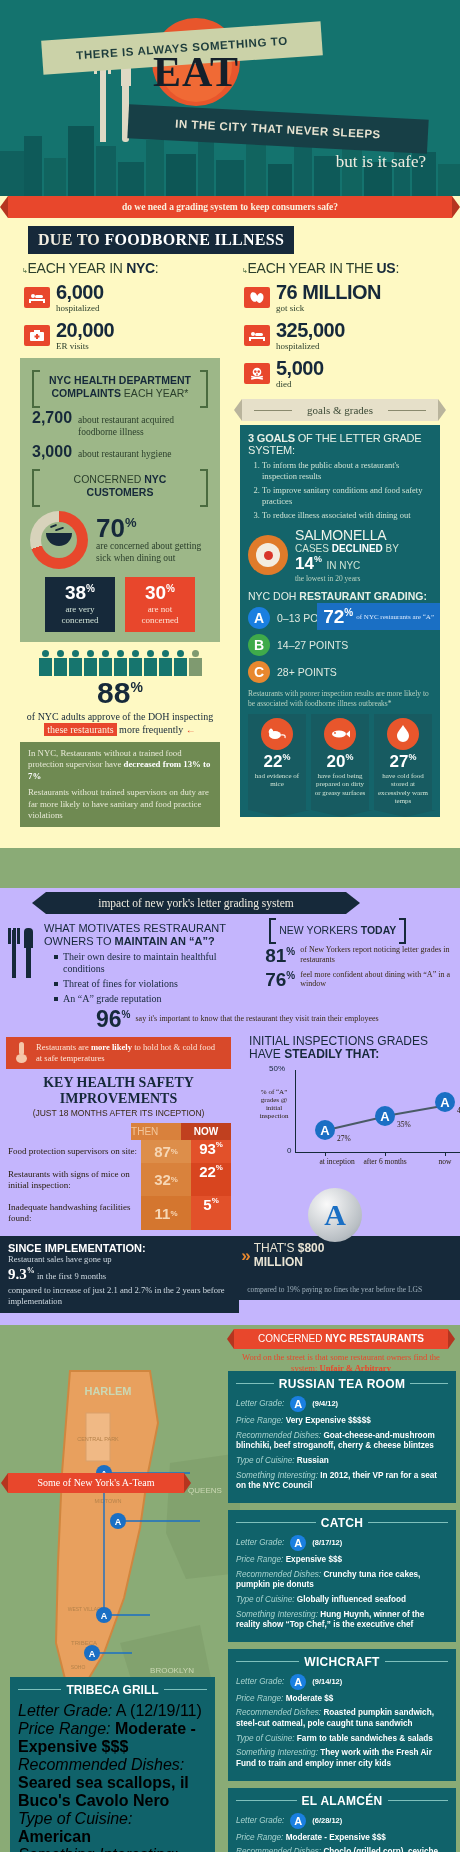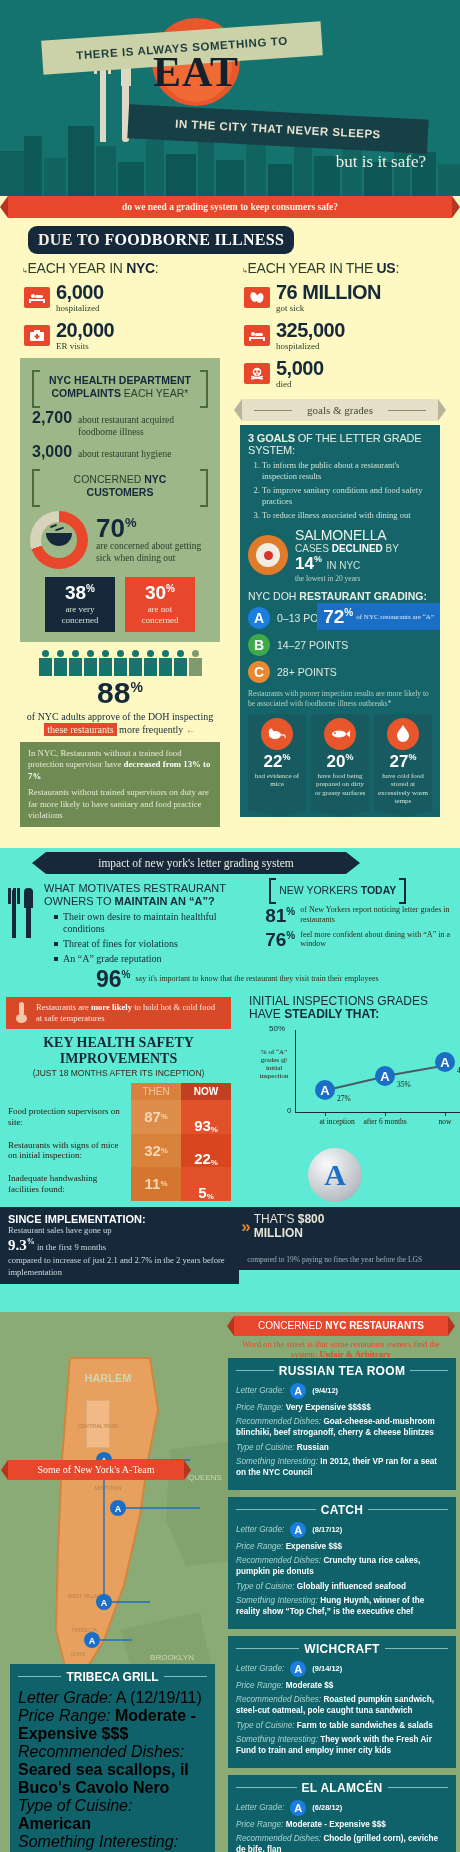--- a/index.html
+++ b/index.html
@@ -57,21 +57,21 @@
   }
   .qbanner span { color: #fbf1de; font-size: 9.5px; font-weight: bold; font-family:"Liberation Serif",serif;}
   .qbanner::before, .qbanner::after {
     content:""; position:absolute; top:0; border-style:solid; }
   .qbanner::before { left:-8px; border-width:11px 8px 11px 0; border-color: transparent #b5351f transparent transparent;}
   .qbanner::after { right:-8px; border-width:11px 0 11px 8px; border-color: transparent transparent transparent #b5351f;}
 
   .fb-title {
     margin: 8px 14px 0 14px; background: #16293a; padding: 5px 10px;
     color: #f2ede0; font-family: "Liberation Serif", serif; font-size: 16px; font-weight: bold;
-    display: inline-block; letter-spacing: .3px; border-radius: 9px;
+    display: inline-block; letter-spacing: .3px;
   }
   .fb-title b { color: #fff; }
 
   .cols { display: flex; padding: 0 10px; }
   .col { width: 50%; padding: 0 4px; }
 
   .eachyear { font-size: 14px; color: #2b3f2c; letter-spacing: -.3px; margin: 6px 0 6px 8px; }
   .eachyear b { color: #16293a; }
 
   .statrow { display: flex; align-items: center; gap: 6px; margin: 0 0 7px 10px; }
@@ -186,21 +186,21 @@
   .vio { width:62px; text-align:center; background:#175b61; padding-bottom:4px; position:relative;}
   .vio::after{content:"";position:absolute;bottom:-7px;left:0;border-style:solid;border-width:7px 31px 0 31px;
     border-color:#175b61 transparent transparent transparent;}
   .vio .ic { width:32px;height:32px;border-radius:50%;background:#e8562c;margin:4px auto 3px;
     display:flex;align-items:center;justify-content:center;color:#fff;font-size:16px;}
   .vio .n { font-size:17px;font-weight:bold;color:#fff;line-height:1;}
   .vio .n sup{font-size:9px;}
   .vio .t { font-size:7px;color:#cfe3d4;font-family:"Liberation Serif",serif;line-height:1.2;margin-top:2px;padding:0 3px;}
 
   
-  .orange { background:#5eead4; position:relative; padding-bottom:22px; }
+  .orange { background:#c4b5fd; position:relative; padding-bottom:6px;margin-top:40px; }
   .impact-tab { position:relative; margin-left:46px; background:#16293a; height:22px; width:300px;
     display:flex; align-items:center; justify-content:center;}
   .impact-tab span{color:#f0ece0;font-size:11.5px;font-family:"Liberation Serif",serif;}
   .impact-tab::before{content:"";position:absolute;left:-14px;top:0;border-style:solid;border-width:11px 14px 11px 0;
     border-color:transparent #16293a transparent transparent;}
   .impact-tab::after{content:"";position:absolute;right:-14px;top:0;border-style:solid;border-width:11px 0 11px 14px;
     border-color:transparent transparent transparent #16293a;}
 
   .motiv { display:flex; gap:6px; padding: 8px 8px 0; }
   .cutlery { width:30px; flex:0 0 auto; position:relative; height:58px;}
@@ -242,29 +242,29 @@
   .thermo{width:16px;height:20px;flex:0 0 auto;position:relative;}
   .thermo::after{content:"";position:absolute;left:5px;top:0;width:5px;height:13px;background:#f5c6a8;border-radius:3px;}
   .thermo i{position:absolute;left:2px;top:12px;width:11px;height:9px;border-radius:50%;background:#f5c6a8;display:block;}
 
   .kh-title{ text-align:center; font-family:"Liberation Serif",serif; font-weight:bold; font-size:14px;
     color:#16293a; margin-top:6px;}
   .kh-sub{ text-align:center; font-size:8.5px; color:#3a2a14; margin-top:1px;}
   .kh-table{ margin:5px 6px 0; }
   .kh-head{ display:flex; }
   .kh-head .sp{flex:1;}
-  .kh-head .then{width:50px;background:#d9813c;color:#f3c79b;font-size:10px;text-align:center;padding:3px 0;}
+  .kh-head .then{width:50px;background:#d9813c;color:#f3c79b;font-size:10px;text-align:left;padding:3px 0;}
   .kh-head .now{width:50px;background:#c0401f;color:#fff;font-size:10px;text-align:center;padding:3px 0;font-weight:bold;}
   .kh-row{ display:flex; align-items:stretch; }
   .kh-row .lbl{flex:1;font-size:9px;color:#2a2010;font-family:"Liberation Serif",serif;line-height:1.2;
     padding:6px 4px 6px 2px;}
   .kh-row .v1{width:50px;background:#dd8e4a;color:#f6d6b4;font-size:15px;font-weight:bold;
     display:flex;align-items:center;justify-content:center;}
-  .kh-row .v2{width:50px;background:#e2512a;color:#fff;font-size:15px;font-weight:bold;
-    display:flex;align-items:flex-end;justify-content:center;}
+  .kh-row .v2{width:40px;background:#e2512a;color:#fff;font-size:15px;font-weight:bold;
+    display:flex;align-items:flex-start;justify-content:center;}
   .kh-row .v1 sup,.kh-row .v2 sup{font-size:8px;}
   .kh-row.r2 .v1{background:#d9823c;} .kh-row.r2 .v2{background:#d8451f;}
   .kh-row.r3 .v1{background:#d4762f;} .kh-row.r3 .v2{background:#e2512a;}
 
   
   .chart-wrap{ padding: 4px 8px 0; }
   .chart-title{ font-size:12px; color:#16293a; line-height:1.15;}
   .chart-title b{font-weight:bold;}
   .chart{ position:relative; height:96px; margin-top:4px; }
   .chart .yaxis{position:absolute;left:46px;top:4px;width:1px;height:82px;background:#16293a;}

